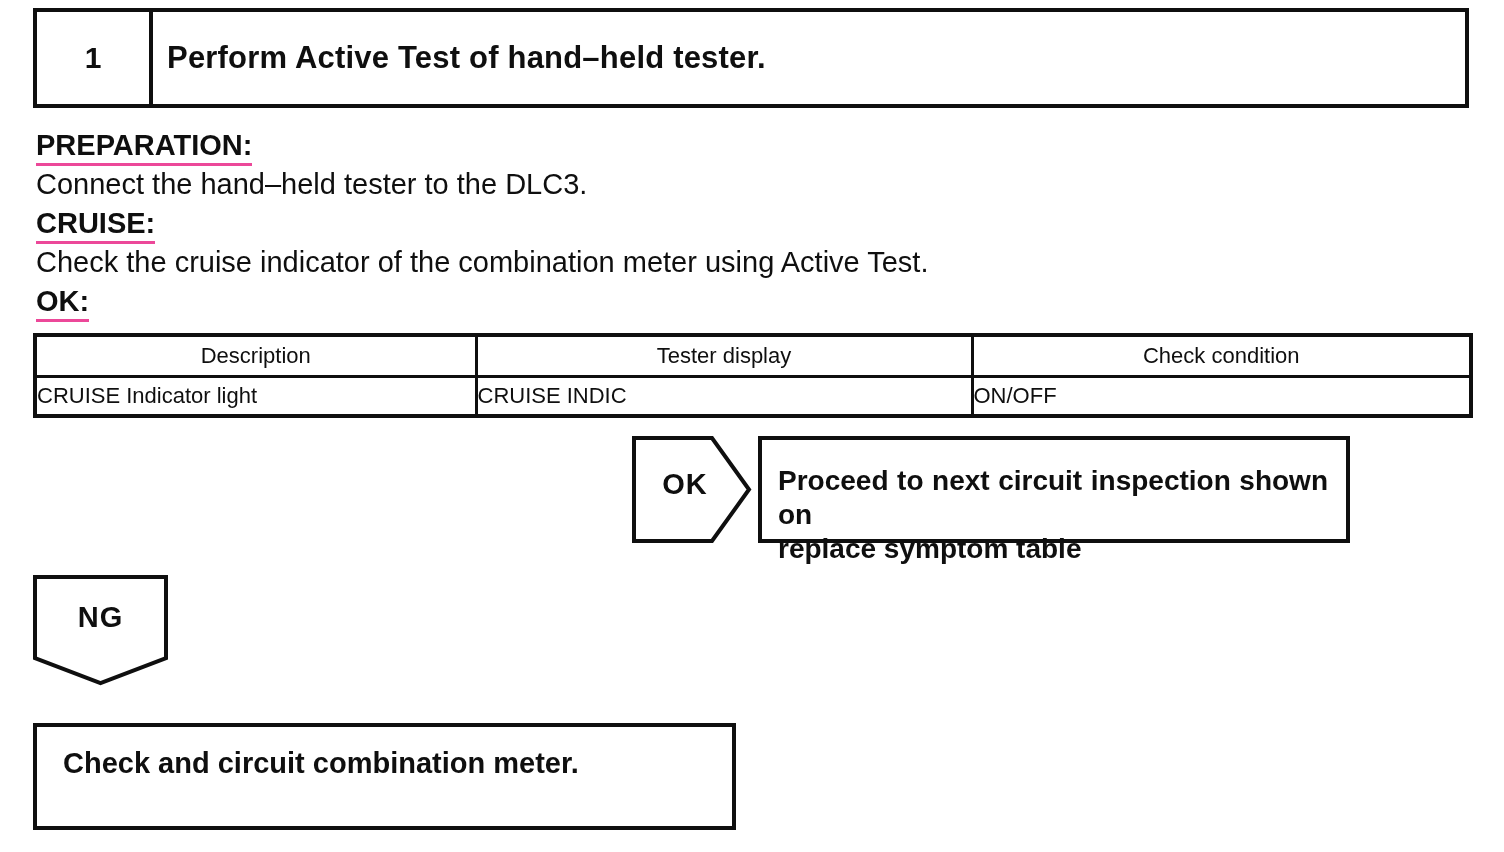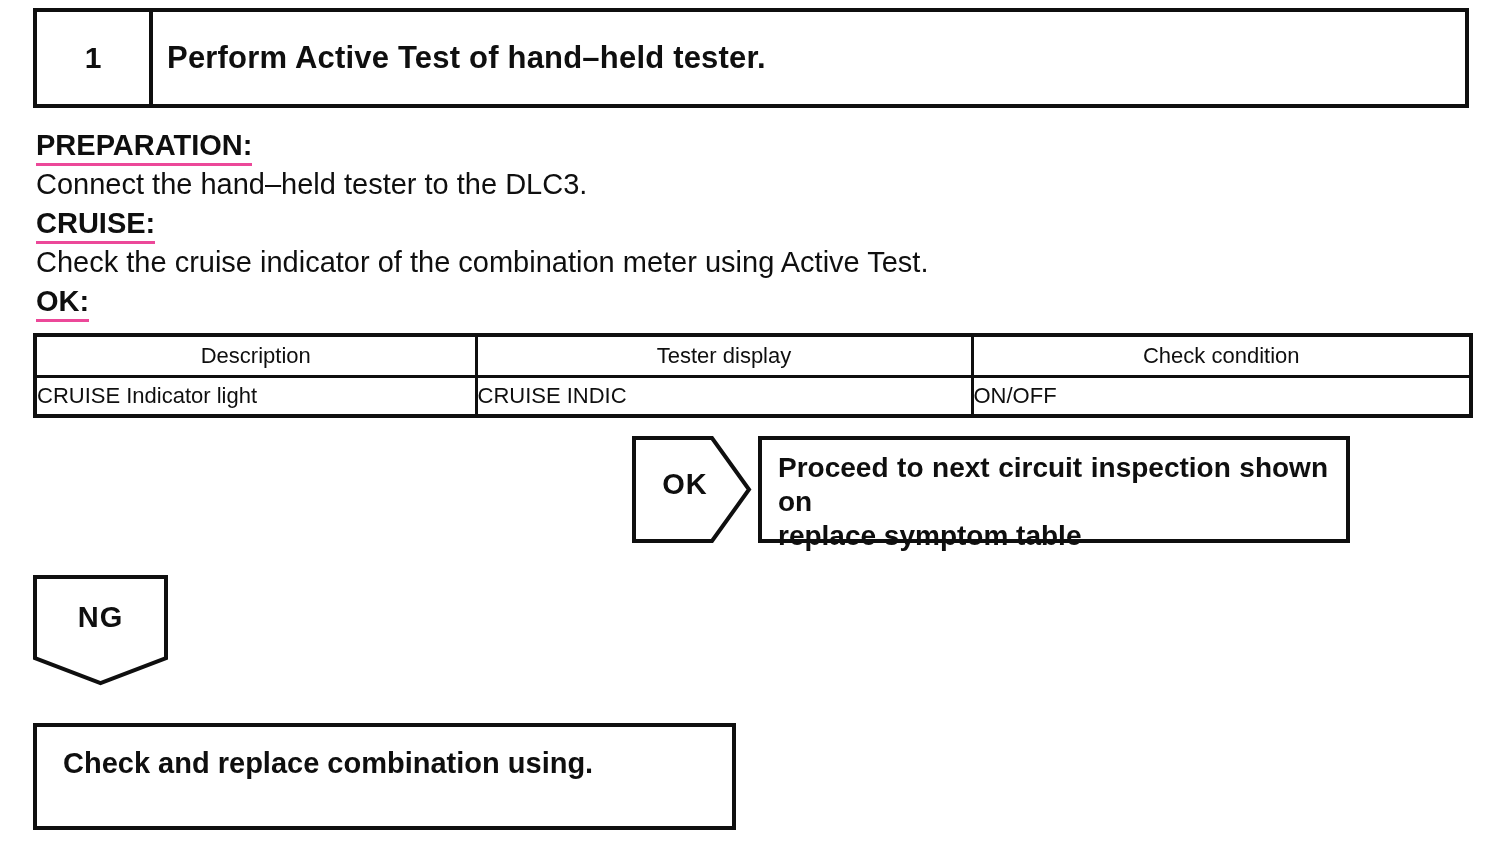--- a/index.html
+++ b/index.html
@@ -117,21 +117,21 @@
     box-sizing: border-box;
   }
 
   
   .proceed-box {
     position: absolute;
     left: 758px; top: 436px;
     width: 592px; height: 107px;
     border: 4px solid #0f0f0f;
     box-sizing: border-box;
-    padding: 11px 18px 0 16px;
+    padding: 24px 18px 0 16px;
     background: #ffffff;
   }
   .proceed-line {
     font-size: 28px;
     font-weight: bold;
     line-height: 34px;
   }
   .proceed-line.justified {
     text-align: justify;
     text-align-last: justify;
@@ -203,16 +203,16 @@
   </div>
 
   <div class="branch-arrow ng-arrow">
     <svg width="135" height="111" viewBox="0 0 135 111">
       <polygon points="2,2 133,2 133,83 67.5,108 2,83" fill="#ffffff" stroke="#0f0f0f" stroke-width="4" stroke-linejoin="miter"></polygon>
     </svg>
     <span class="branch-label">NG</span>
   </div>
 
   <div class="ng-action-box">
-    <div class="ng-action-text">Check and replace combination using.</div>
+    <div class="ng-action-text">Check and circuit combination meter.</div>
   </div>
 
 </div>
 
 </body></html>

